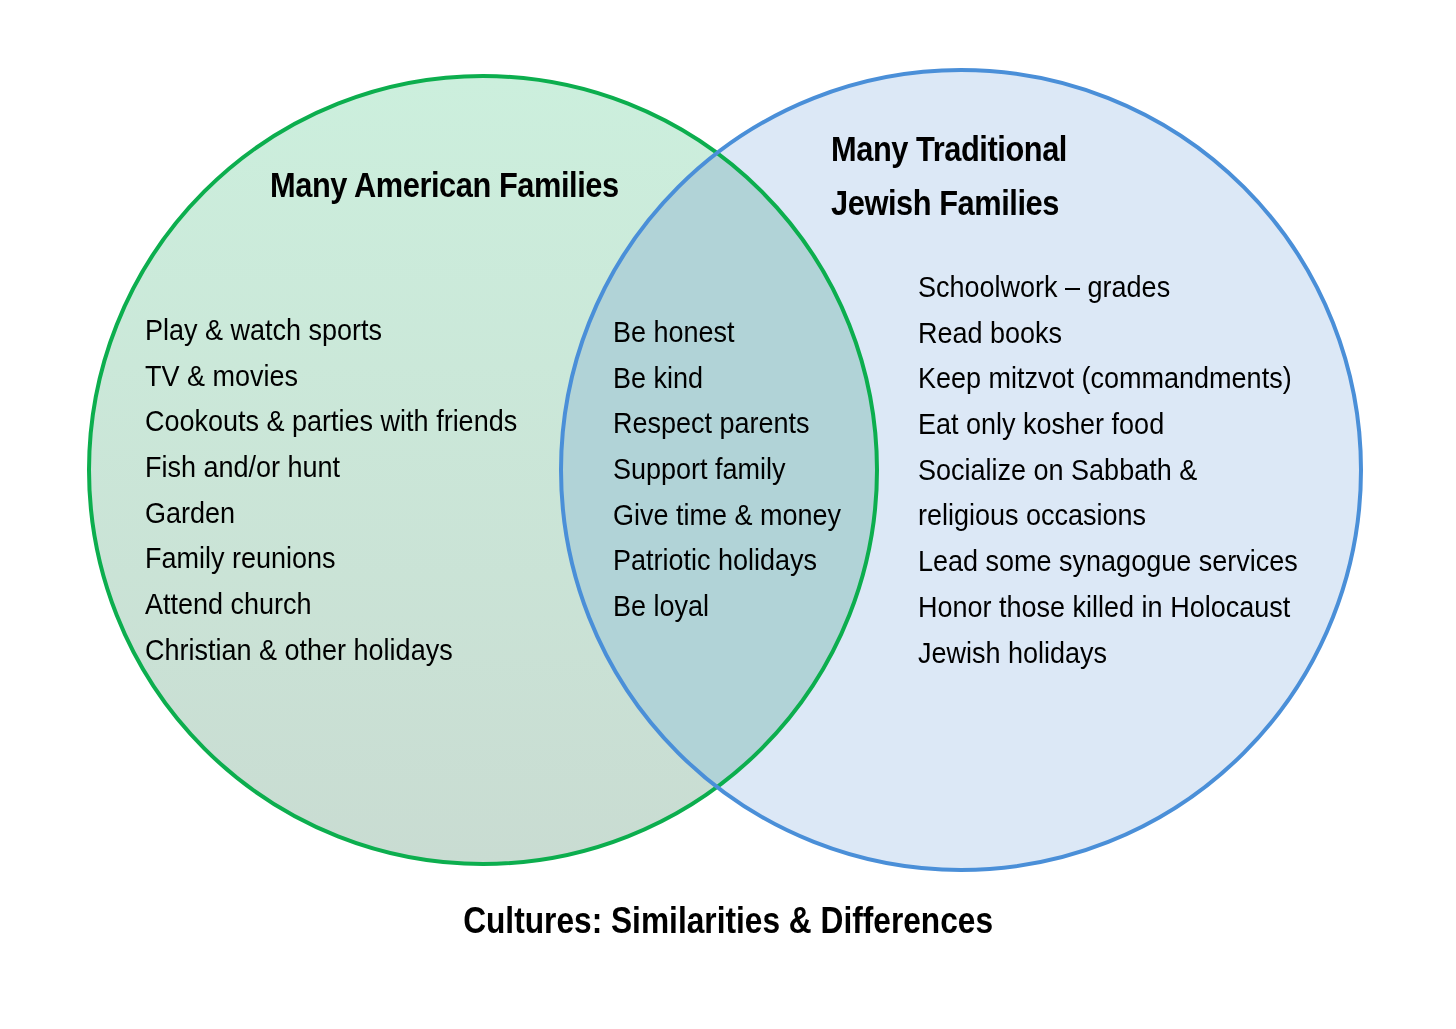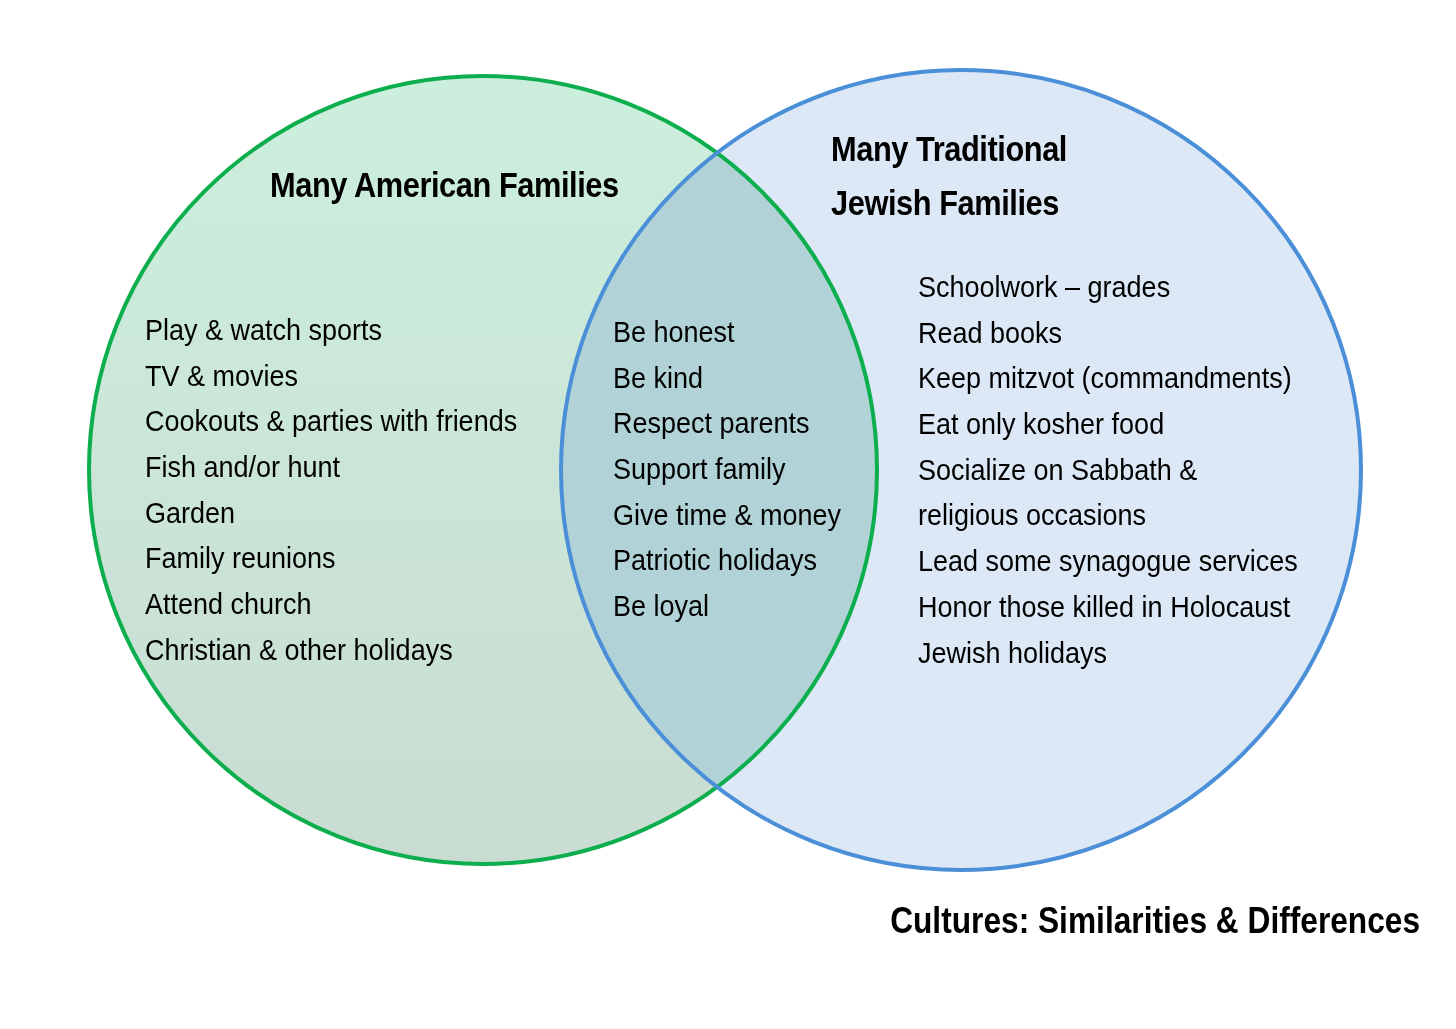--- a/index.html
+++ b/index.html
@@ -4,21 +4,21 @@
 <style>
   html, body { margin: 0; padding: 0; background: #ffffff; }
   body { width: 1456px; height: 1029px; position: relative; overflow: hidden;
          font-family: "Liberation Sans", sans-serif; color: #000; }
   svg.venn { position: absolute; left: 0; top: 0; }
   .title { position: absolute; font-weight: bold; font-size: 35px; letter-spacing: -0.5px;
            line-height: 54px; transform: scaleX(0.88); transform-origin: left top; white-space: nowrap; }
   .list { position: absolute; margin: 0; padding: 0; list-style: none; font-size: 30px;
           transform: scaleX(0.9); transform-origin: left top; white-space: nowrap; }
   .list li { height: 45.7px; line-height: 45.7px; }
-  .caption { position: absolute; left: 0; width: 1456px; top: 900px; text-align: right;
+  .caption { position: absolute; left: 0; width: 1456px; top: 900px; text-align: center;
              font-weight: bold; font-size: 36px; }
   .caption span { display: inline-block; transform: scaleX(0.88); }
 </style>
 </head>
 <body>
 
 <svg class="venn" width="1456" height="1029" viewBox="0 0 1456 1029">
   <defs>
     <linearGradient id="gl" x1="0" y1="0" x2="0" y2="1">
       <stop offset="0" stop-color="#ccefdd"></stop>

